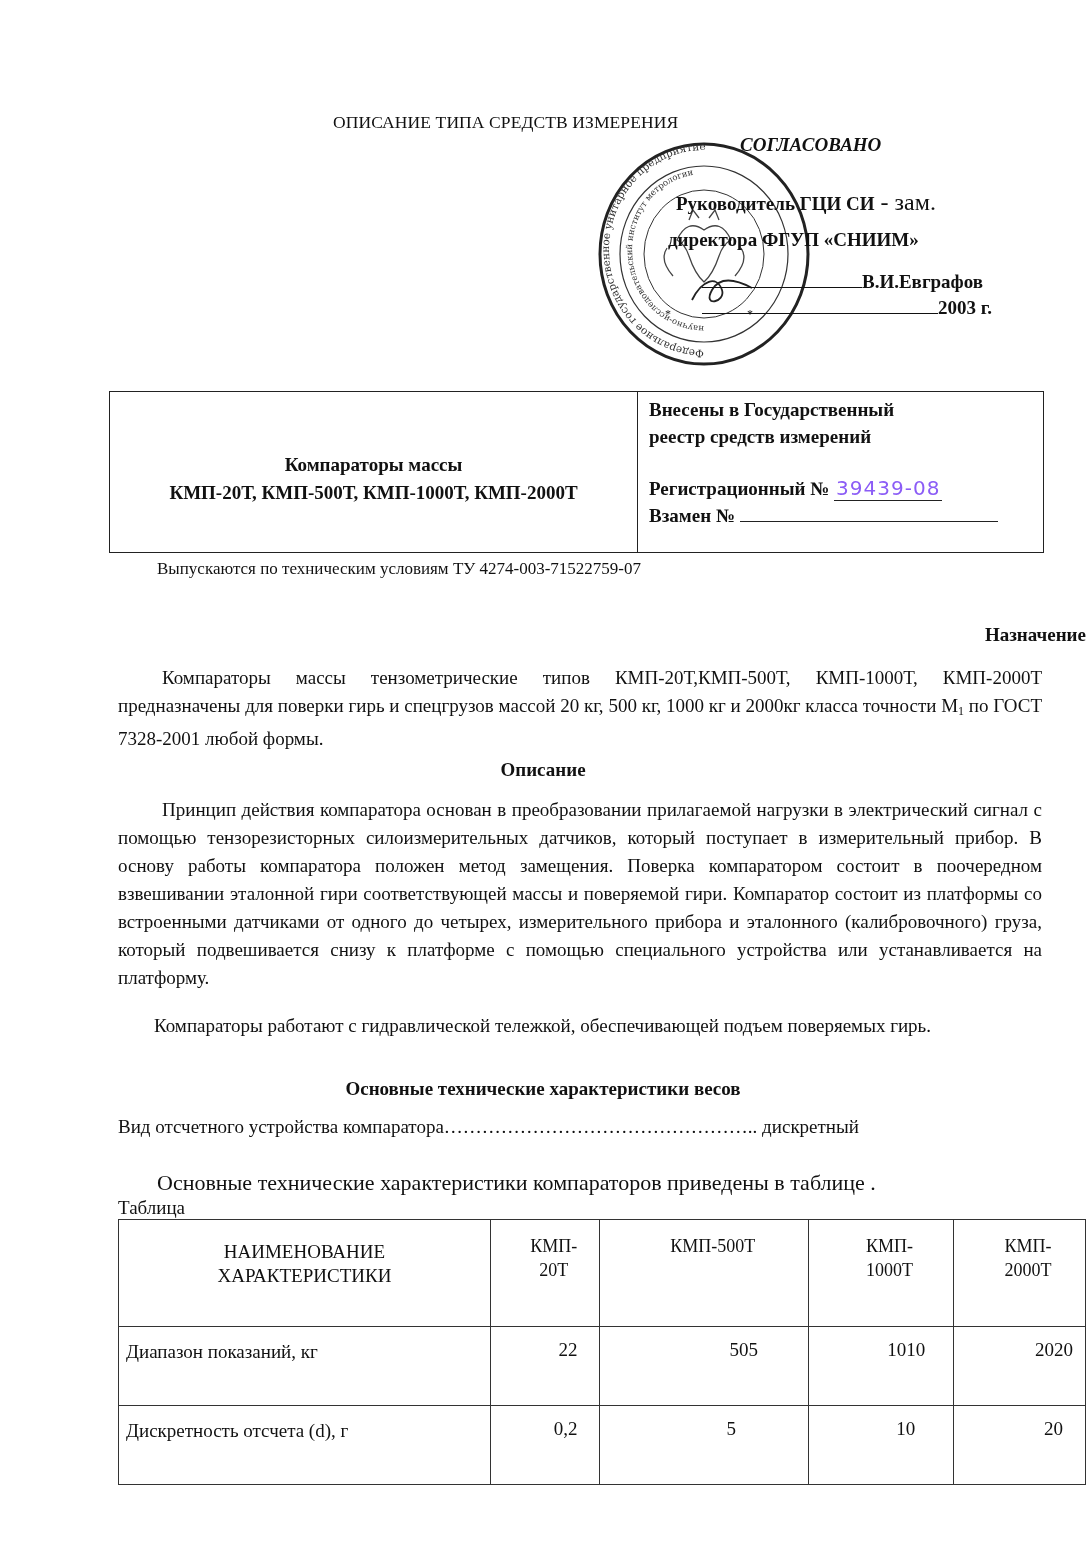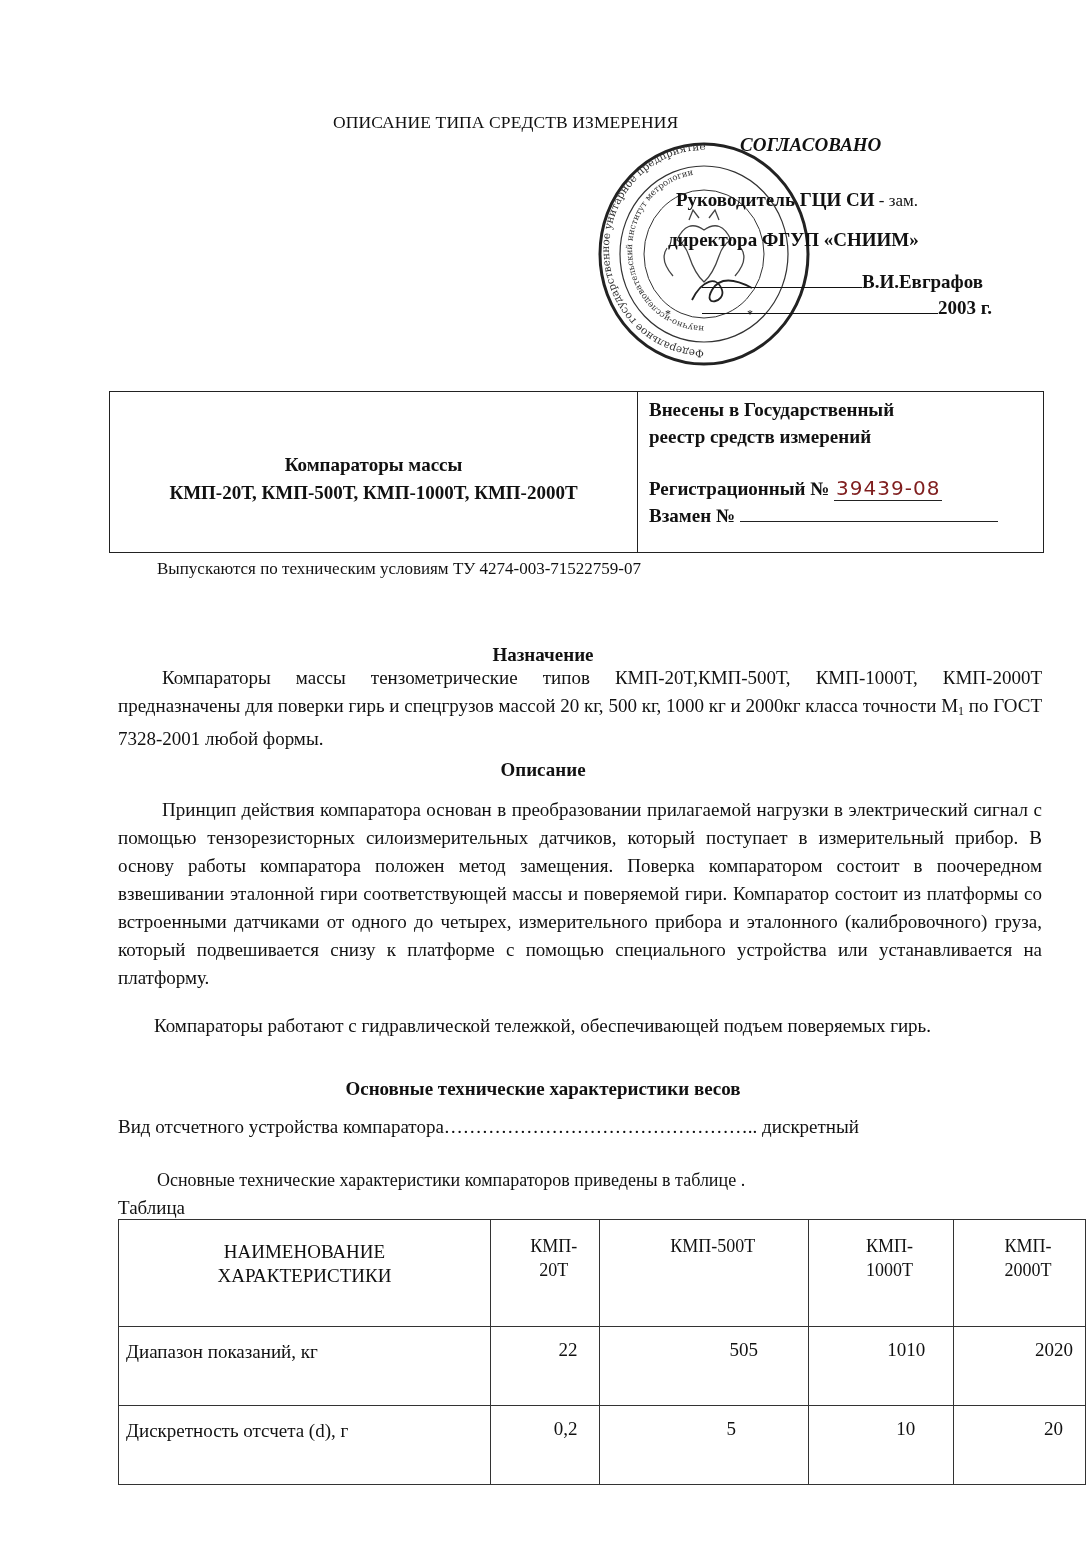--- a/index.html
+++ b/index.html
@@ -5,56 +5,56 @@
   html, body { margin: 0; padding: 0; background: #ffffff; }
   body {
     width: 1086px; height: 1560px; position: relative; overflow: hidden;
     font-family: "Liberation Serif", serif; color: #111111;
   }
   .abs { position: absolute; }
   .doc-title { left: 333px; top: 112px; font-size: 17.5px; letter-spacing: 0.1px; }
   .approval { font-weight: bold; font-size: 19px; }
   .ap1 { left: 740px; top: 134px; font-style: italic; }
   .ap2 { left: 676px; top: 189px; }
-  .ap2 .small { font-weight: normal; font-size: 17px; text-align: center; }
+  .ap2 .small { font-weight: normal; font-size: 24px; text-align: center; }
   .ap3 { left: 668px; top: 229px; }
   .ap4 { left: 795px; top: 271px; }
   .ap5 { left: 840px; top: 297px; }
   .sigline { display: inline-block; border-bottom: 1.5px solid #111; vertical-align: baseline; }
 
   .stamp { left: 597px; top: 140px; width: 214px; height: 228px; }
 
   .header-box {
     left: 109px; top: 391px; width: 935px; height: 162px;
     border: 1.5px solid #222; display: flex; box-sizing: border-box;
   }
   .hb-left {
     width: 528px; border-right: 1.5px solid #222; box-sizing: border-box;
     display: flex; flex-direction: column; justify-content: center; align-items: center;
     font-weight: bold; font-size: 19px; line-height: 28px; padding-top: 14px;
   }
   .hb-right { flex: 1; padding: 4px 0 0 11px; font-weight: bold; font-size: 19px; line-height: 27px; }
   .hb-right .gap { height: 25px; }
   .handwritten {
     font-family: "DejaVu Sans", sans-serif; font-weight: normal; font-size: 20px;
-    color: #7f1d1d; border-bottom: 1.5px solid #222; padding: 0 2px; letter-spacing: 1px;
+    color: #8b5cf6; border-bottom: 1.5px solid #222; padding: 0 2px; letter-spacing: 1px;
   }
   .blank { display: inline-block; width: 258px; border-bottom: 1.5px solid #222; height: 18px; vertical-align: baseline; }
 
   .tu { left: 157px; top: 559px; font-size: 17px; text-align: right; }
   .section-h { left: 0; width: 1086px; text-align: center; font-weight: bold; font-size: 19px; }
   .para {
     left: 118px; width: 924px; font-size: 19px; line-height: 28px;
     text-align: justify; text-align-last: left;
   }
   .para .indent { display: inline-block; width: 44px; }
   .sub { font-size: 12px; vertical-align: -3px; }
 
   .readout { left: 118px; top: 1116px; font-size: 19px; }
-  .tbl-intro { left: 157px; top: 1170px; font-size: 18px; }
+  .tbl-intro { left: 157px; top: 1170px; font-size: 22px; }
   .tbl-label { left: 118px; top: 1197px; font-size: 19px; }
 
   table.specs {
     position: absolute; left: 118px; top: 1219px; border-collapse: collapse;
     font-size: 18px; font-family: "Liberation Serif", serif;
   }
   table.specs td, table.specs th {
     border: 1.5px solid #333; vertical-align: top; font-weight: normal; padding: 0;
   }
   table.specs th { height: 86px; }
@@ -127,21 +127,21 @@
     </div>
     <div>
       <span>Взамен №</span>
       <span class="blank"></span>
     </div>
   </div>
 </div>
 
 <div class="abs tu">Выпускаются по  техническим условиям ТУ 4274-003-71522759-07</div>
 
-<div class="abs section-h" style="top:644px;">Назначение</div>
+<div class="abs section-h" style="top:624px;text-align:right;">Назначение</div>
 <div class="abs para" style="top:664px;"><span class="indent"></span><span>Компараторы массы  тензометрические типов КМП-20Т,КМП-500Т, КМП-1000Т, КМП-2000Т  предназначены для поверки гирь и спецгрузов  массой 20 кг, 500 кг, 1000 кг и 2000кг класса точности М</span><span class="sub">1</span><span> по ГОСТ 7328-2001 любой  формы.</span></div>
 
 <div class="abs section-h" style="top:759px;text-align:center;">Описание</div>
 <div class="abs para" style="top:796px;"><span class="indent"></span><span>Принцип действия компаратора основан в преобразовании прилагаемой нагрузки в электрический сигнал с помощью тензорезисторных силоизмерительных датчиков, который поступает в измерительный прибор. В основу работы компаратора положен метод замещения. Поверка компаратором состоит в поочередном взвешивании эталонной гири соответствующей массы и поверяемой гири. Компаратор состоит из платформы со встроенными датчиками от одного до четырех, измерительного прибора и эталонного (калибровочного) груза, который подвешивается снизу к платформе с помощью специального устройства или устанавливается на платформу.</span></div>
 <div class="abs para" style="top:1012px;"><span class="indent" style="width:36px;"></span><span>Компараторы работают с гидравлической тележкой, обеспечивающей    подъем поверяемых гирь.</span></div>
 
 <div class="abs section-h" style="top:1078px;">Основные  технические характеристики весов</div>
 <div class="abs readout">
   <span>Вид отсчетного устройства компаратора</span><span>…………………………………………..</span><span> дискретный</span>
 </div>

